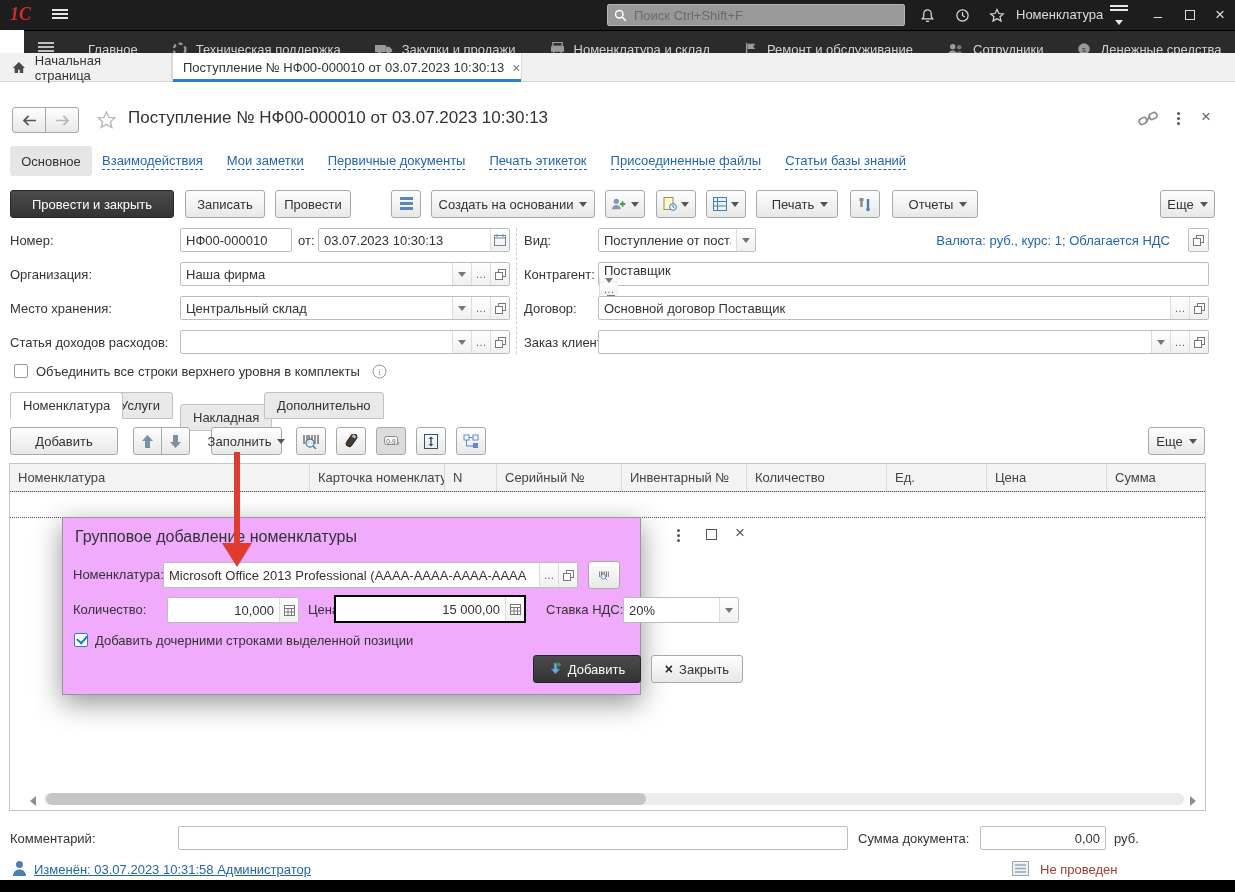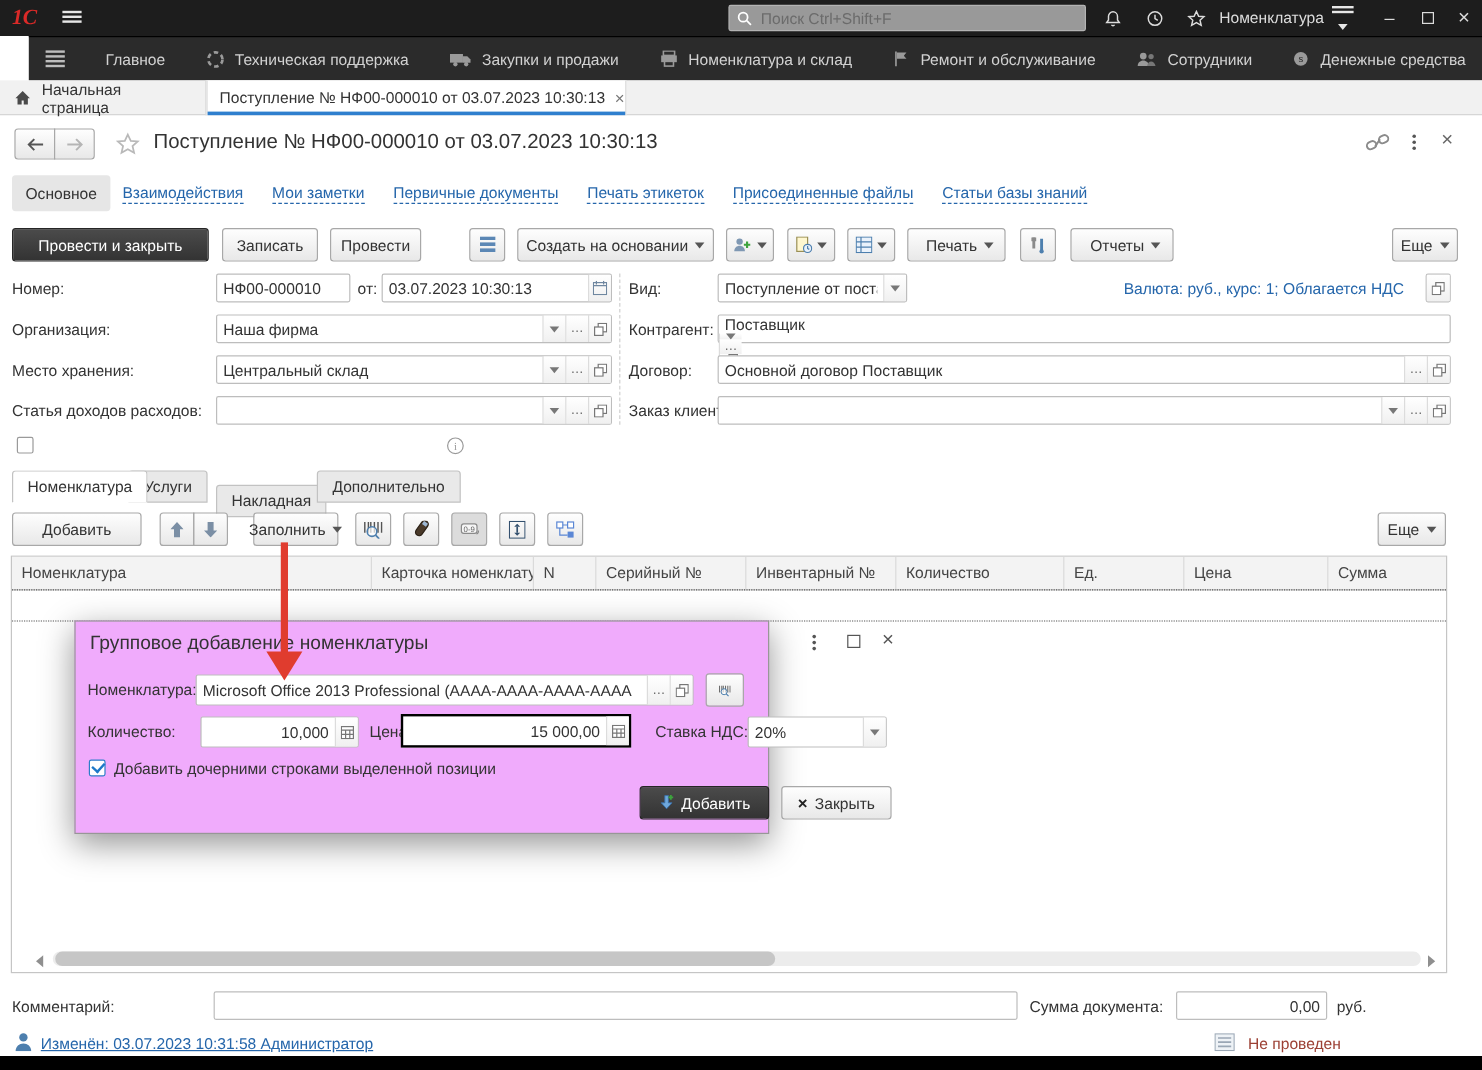--- a/index.html
+++ b/index.html
@@ -5,21 +5,21 @@
   html,body{margin:0;padding:0;background:#555;}
   *{box-sizing:border-box;}
   .screen{position:relative;width:1235px;height:892px;background:#fff;overflow:hidden;
     font-family:"Liberation Sans",sans-serif;font-size:13px;color:#333;}
   .abs{position:absolute;}
   
   .titlebar{position:absolute;left:0;top:0;width:1235px;height:30px;background:#1d1d1d;color:#dcdcdc;}
   .menubar{position:absolute;left:0;top:30px;width:1235px;height:37px;background:#2b2b2b;color:#d2d2d2;
     display:flex;align-items:center;gap:34px;padding:0 14px;border-top:1px solid #000;margin-left:24px;}
   .menuitem{display:flex;align-items:center;gap:9px;white-space:nowrap;cursor:pointer;}
-  .tabbar{position:absolute;left:0;top:67px;width:1235px;height:29px;background:#f1f1f1;border-bottom:1px solid #d6d6d6;}
+  .tabbar{position:absolute;left:0;top:53px;width:1235px;height:29px;background:#f1f1f1;border-bottom:1px solid #d6d6d6;}
   .searchbox{position:absolute;left:607px;top:4px;width:298px;height:22px;background:#999;border:1px solid #b3b3b3;
     border-radius:2px;display:flex;align-items:center;padding:0 6px;gap:5px;}
   .searchbox input{border:none;background:transparent;outline:none;flex:1;font:13px "Liberation Sans",sans-serif;color:#3a3a3a;}
   .searchbox input::placeholder{color:#6b6b6b;}
   .wbtn{position:absolute;top:0;height:30px;display:flex;align-items:center;justify-content:center;color:#dcdcdc;cursor:pointer;}
   
   .btn{position:absolute;height:28px;display:flex;align-items:center;justify-content:center;gap:6px;
     padding:12px 10px;background:linear-gradient(#fefefe,#e8e8e8);border:1px solid #a8a8a8;border-radius:3px;
     color:#333;cursor:pointer;white-space:nowrap;}
   .btn.dark{background:linear-gradient(#4b4b4b,#333);color:#fff;border-color:#262626;}
@@ -351,20 +351,21 @@
     <span class="seg">…</span>
     <span class="seg">
         <svg width="11" height="11">
           <rect x="3.5" y="0.5" width="7" height="7" fill="#fff" stroke="#777"></rect>
           <rect x="0.5" y="3.5" width="7" height="7" fill="#fff" stroke="#777"></rect>
         </svg>
       </span>
   </div>
 
   <span class="cb" style="left:14px;top:364px;"></span>
+  <div class="lbl" style="left:36px;top:364px;">Объединить все строки верхнего уровня в комплекты</div>
   <svg class="abs" style="left:372px;top:364px;" width="15" height="15" viewBox="0 0 15 15">
     <circle cx="7.5" cy="7.5" r="6.5" fill="none" stroke="#9a9a9a"></circle>
       <text x="7.5" y="11" text-anchor="middle" font-size="9" fill="#9a9a9a" font-family="Liberation Serif">i</text>
   </svg>
 
   <div class="lbl" style="left:524px;top:233px;">Вид:</div>
   <div class="field" style="left:598px;top:228px;width:158px;">
     <input value="Поступление от постав" style="">
     <span class="seg">
         <span class="carat" style="border-top-color:#777;"></span>

